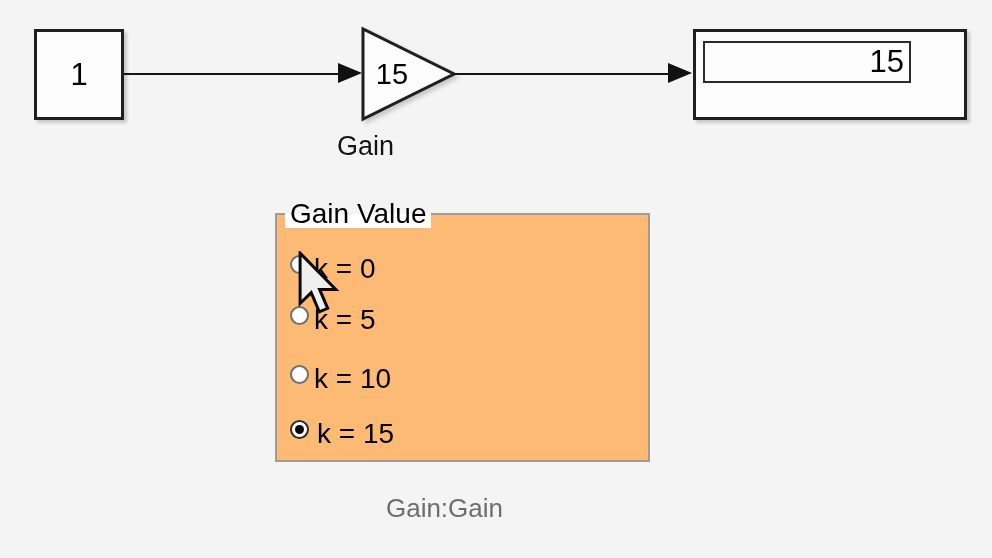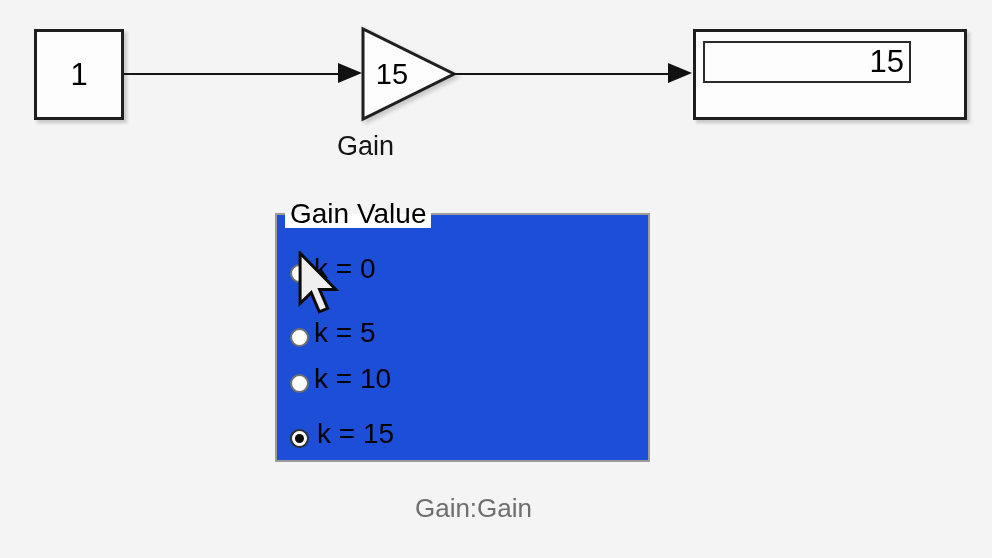--- a/index.html
+++ b/index.html
@@ -55,47 +55,47 @@
     font-size: 29px;
   }
   #gain-name {
     left: 337px; top: 131px; width: 144px;
     text-align: left; font-size: 27px; color: #141414;
   }
 
   
   #gain-panel {
     left: 275px; top: 213px; width: 375px; height: 249px;
-    background: #1d4ed8; border: 2px solid #9c9c9c;
+    background: #fdba74; border: 2px solid #9c9c9c;
   }
   #gain-panel-title {
     position: absolute; left: 8px; top: -15px; height: 28px;
     padding: 0 5px; line-height: 28px; font-size: 28px;
     background: linear-gradient(180deg, #f4f4f4 0, #f4f4f4 50%, #ffffff 50%, #ffffff 100%);
     white-space: nowrap;
   }
   .radio-row {
     position: absolute; left: 13px; height: 28px;
-    display: flex; align-items: flex-end; gap: 5px;
+    display: flex; align-items: flex-start; gap: 5px;
     cursor: default;
   }
   .radio {
     width: 19px; height: 19px; border-radius: 50%;
     border: 2px solid #6f6f6f; background: #fff;
     display: flex; align-items: center; justify-content: center;
     flex: 0 0 auto;
   }
   .radio.selected { border-color: #2e2e2e; }
   .radio.selected::after {
     content: ""; width: 9px; height: 9px; border-radius: 50%; background: #0a0a0a;
   }
   .radio-label { font-size: 28px; line-height: 28px; }
 
   #annotation {
-    left: 286px; top: 493px; width: 375px;
+    left: 257px; top: 493px; width: 375px;
     text-align: center; font-size: 26px; color: #6e6e6e;
   }
 
   #cursor { left: 298px; top: 251px; pointer-events: none; }
 </style>
 </head>
 <body>
 
 <div id="constant-block" class="block">
   <span>1</span>
@@ -119,21 +119,21 @@
   <div id="display-readout">15</div>
 </div>
 
 <div id="gain-panel" class="abs">
   <span id="gain-panel-title">Gain Value</span>
   <div>
       <div class="radio-row" style="top: 40px;">
         <span class="radio"></span>
         <span class="radio-label">k = 0</span>
       </div>
-      <div class="radio-row" style="top: 104px;">
+      <div class="radio-row" style="top: 91px;">
         <span class="radio"></span>
         <span class="radio-label">k = 5</span>
       </div>
       <div class="radio-row" style="top: 150px;">
         <span class="radio"></span>
         <span class="radio-label">k = 10</span>
       </div>
       <div class="radio-row" style="top: 205px; gap: 8px;">
         <span class="radio selected"></span>
         <span class="radio-label">k = 15</span>

